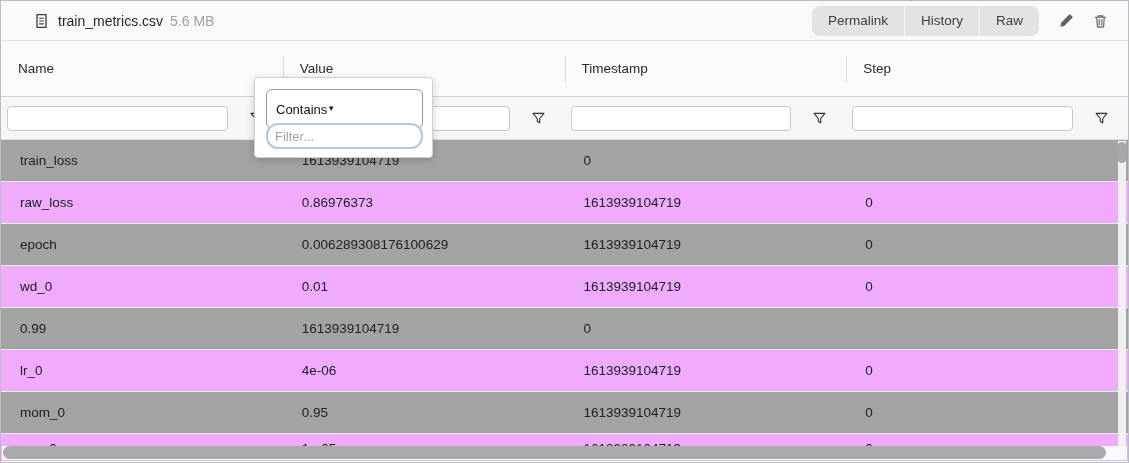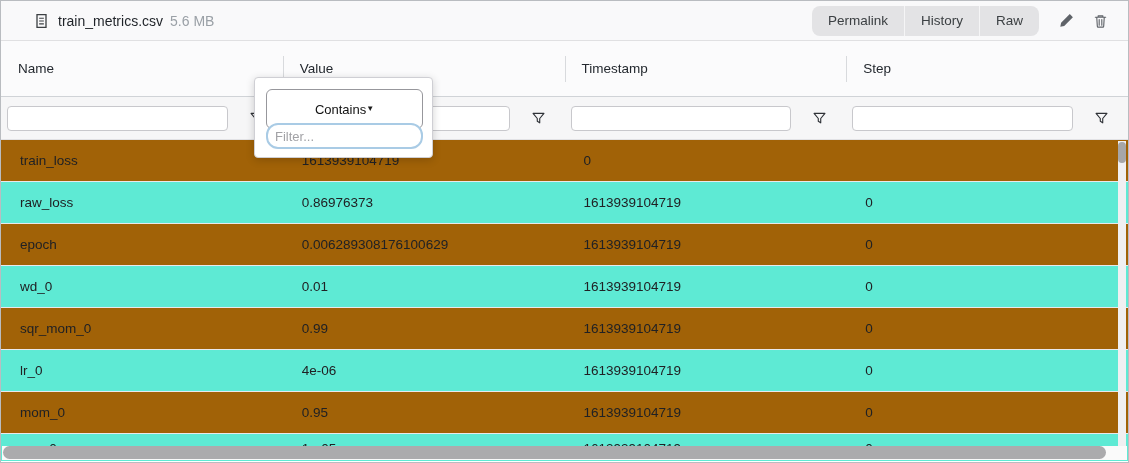--- a/index.html
+++ b/index.html
@@ -34,35 +34,35 @@
   
   .filter-row{display:flex;height:43px;background:#f6f6f7;border-bottom:1px solid #e2e2e5;align-items:center;box-sizing:border-box;}
   .fcell{width:25%;box-sizing:border-box;display:flex;align-items:center;padding-left:6px;}
   .fcell input{
     flex:1;min-width:0;height:25px;box-sizing:border-box;border:1px solid #c8c8cc;border-radius:4px;
     background:#fff;outline:none;padding:0 6px;font-family:"Liberation Sans",sans-serif;font-size:13px;
   }
   .funnel{flex:none;margin:0 19px 0 21px;display:flex;align-items:center;cursor:pointer;background:none;border:none;padding:0;}
   
   .tbody{position:relative;height:321px;overflow:hidden;}
-  .row{display:flex;height:42px;box-sizing:border-box;border-bottom:1px solid #e9e9ec;background:#a16207;align-items:center;}
-  .row.even{background:#5eead4;}
+  .row{display:flex;height:42px;box-sizing:border-box;border-bottom:1px solid #e9e9ec;background:#a3a3a3;align-items:center;}
+  .row.even{background:#f0abfc;}
   .cell{width:25%;box-sizing:border-box;padding-left:19px;font-size:13.5px;color:#202124;white-space:nowrap;}
   .row.partial{align-items:flex-start;}
   .row.partial .cell{padding-top:7px;}
   
   .popup{
     position:absolute;left:253px;top:76px;width:179px;height:81px;box-sizing:border-box;
     background:#fff;border:1px solid #cfcfd4;border-radius:4px;
     box-shadow:0 2px 8px rgba(0,0,0,.18);z-index:10;
   }
   .popup-select{
     position:absolute;left:11px;top:11px;width:157px;height:40px;box-sizing:border-box;
     border:1px solid #97979c;border-radius:6px;background:#fff;cursor:pointer;
-    display:flex;align-items:center;justify-content:center;padding:0 9px;
+    display:flex;align-items:center;justify-content:flex-start;padding:0 9px;
     font-size:13px;color:#111;
   }
   .popup-select .arrow{font-size:8px;color:#1a1a1a;line-height:1;}
   .popup-input{
     position:absolute;left:11px;top:45px;width:157px;height:26px;box-sizing:border-box;
     border:2px solid #a9cbe5;border-radius:12px;padding:0 7px;outline:none;
     font-family:"Liberation Sans",sans-serif;font-size:13px;color:#222;
   }
   .popup-input::placeholder{color:#a2a2a6;}
   
@@ -177,21 +177,20 @@
       <div class="cell">1613939104719</div>
       <div class="cell">0</div>
     </div>
     <div class="row even">
       <div class="cell">wd_0</div>
       <div class="cell">0.01</div>
       <div class="cell">1613939104719</div>
       <div class="cell">0</div>
     </div>
     <div class="row">
-      <div class="cell">sqr_mom_0</div>
       <div class="cell">0.99</div>
       <div class="cell">1613939104719</div>
       <div class="cell">0</div>
     </div>
     <div class="row even">
       <div class="cell">lr_0</div>
       <div class="cell">4e-06</div>
       <div class="cell">1613939104719</div>
       <div class="cell">0</div>
     </div>

